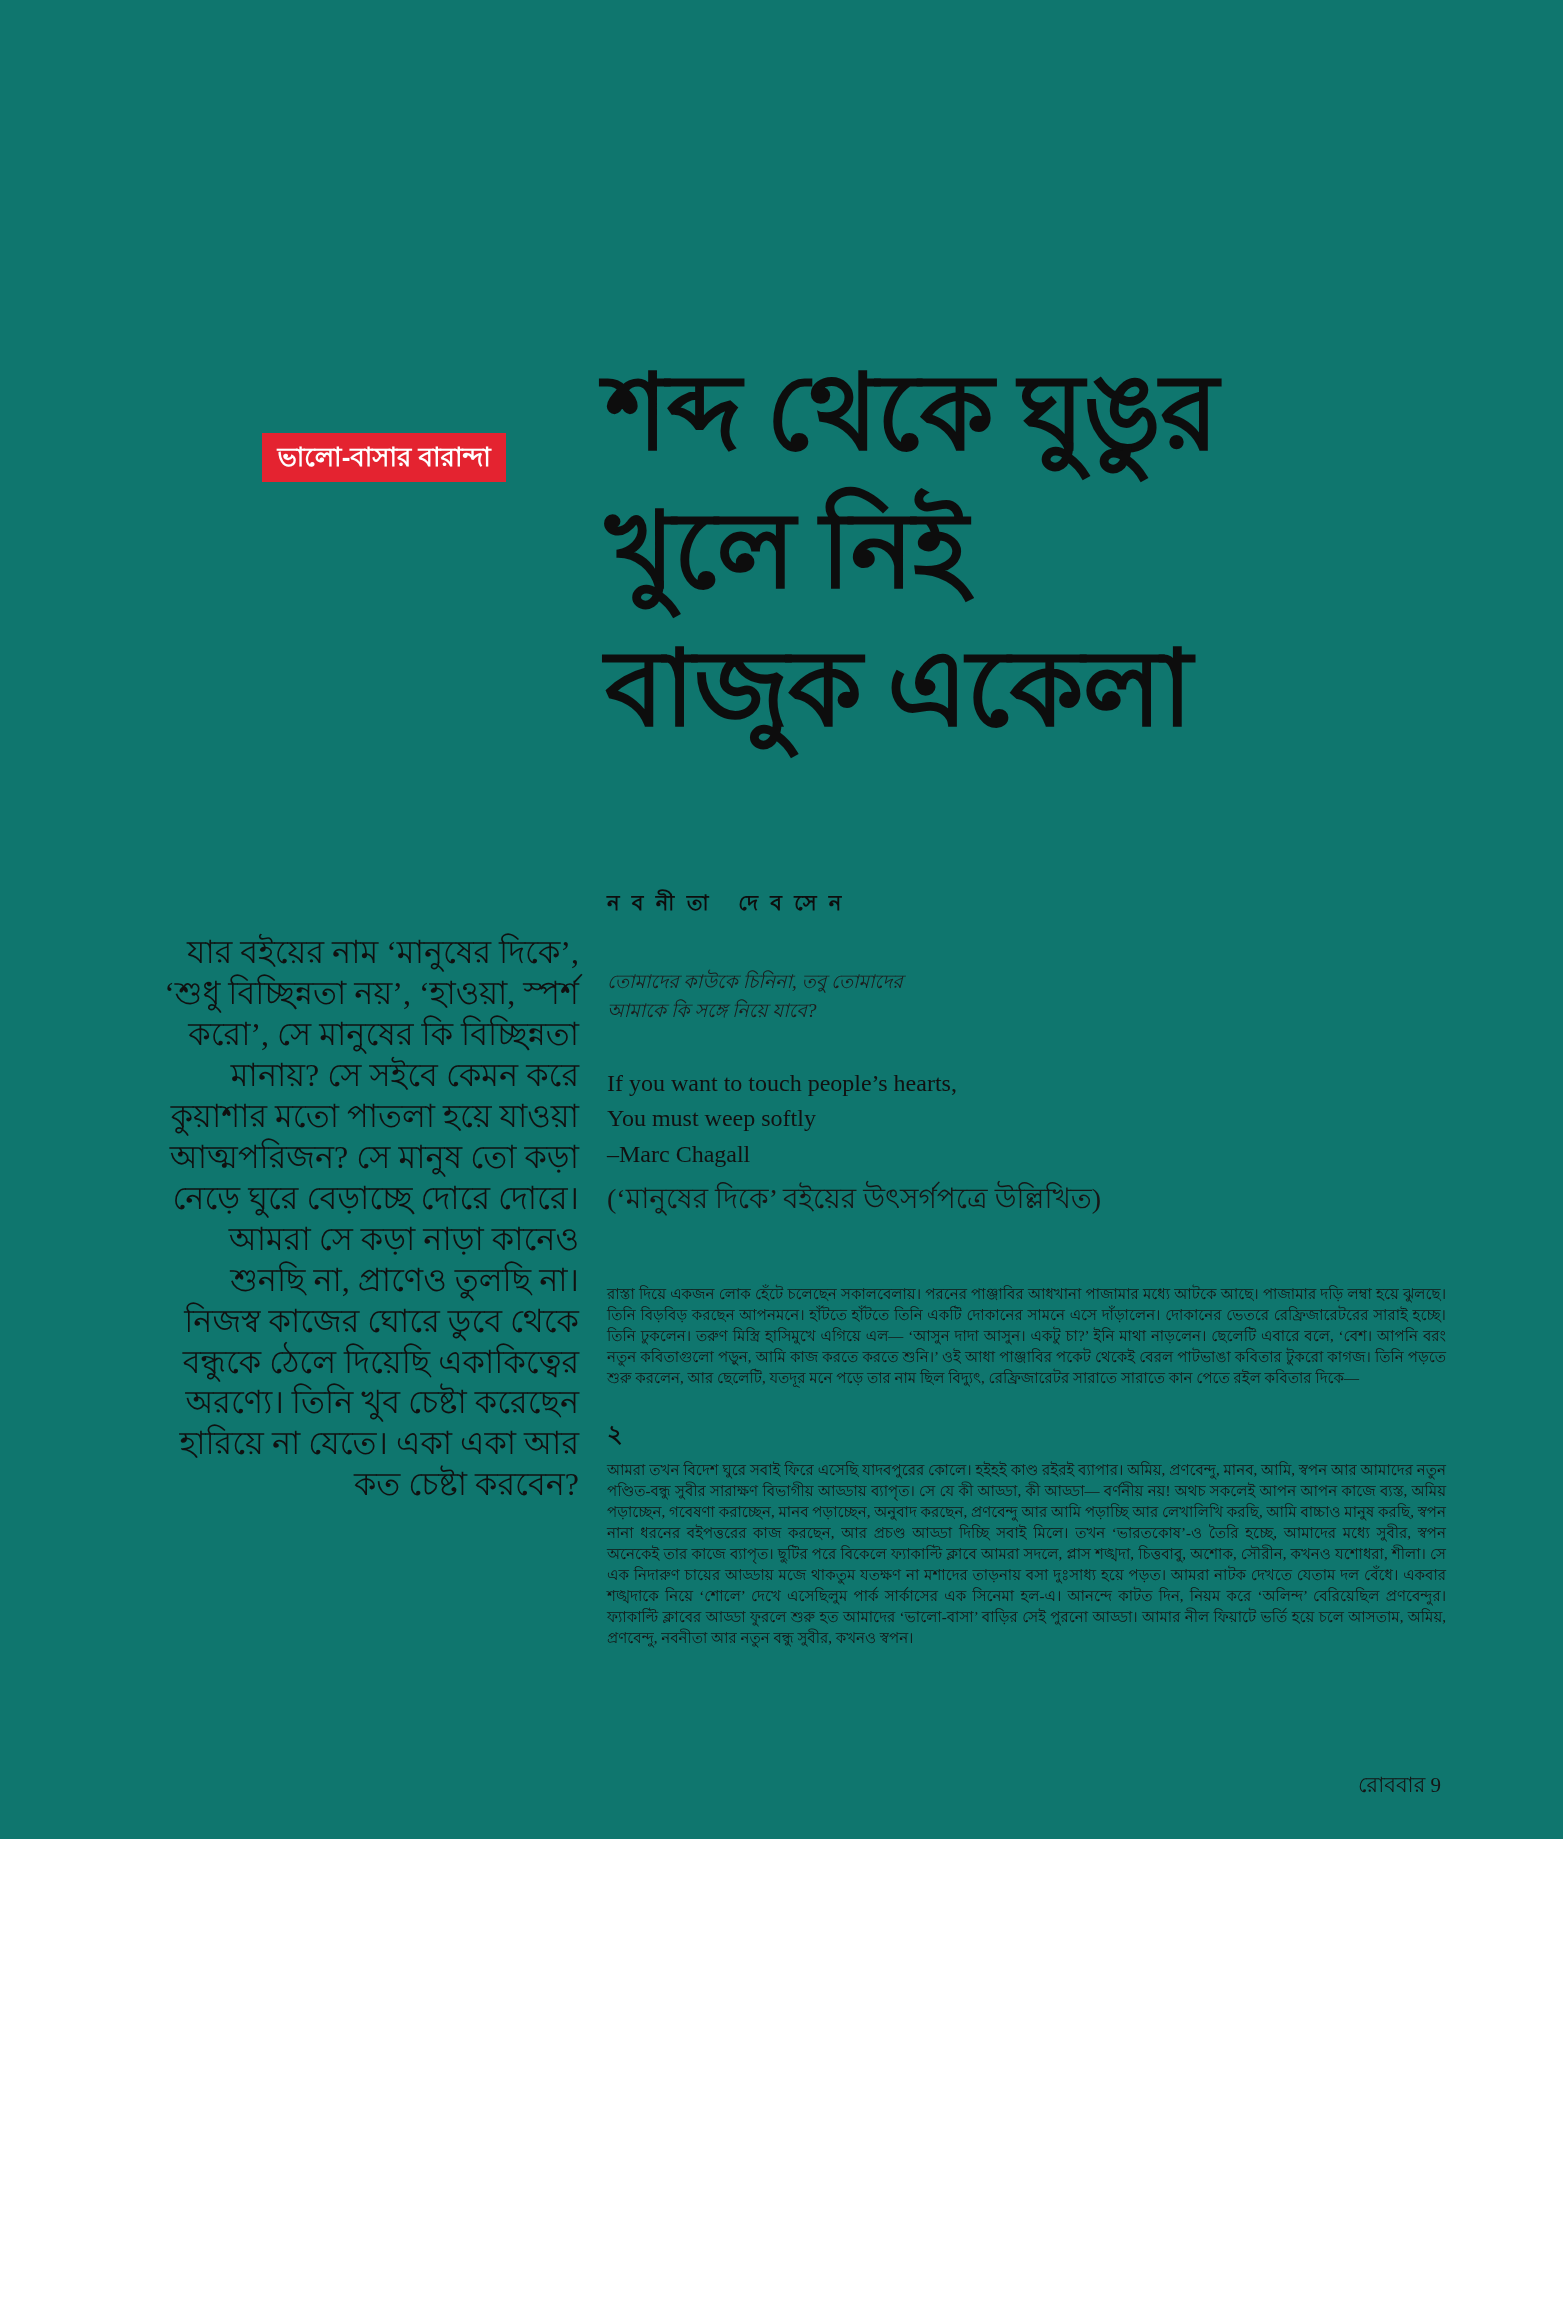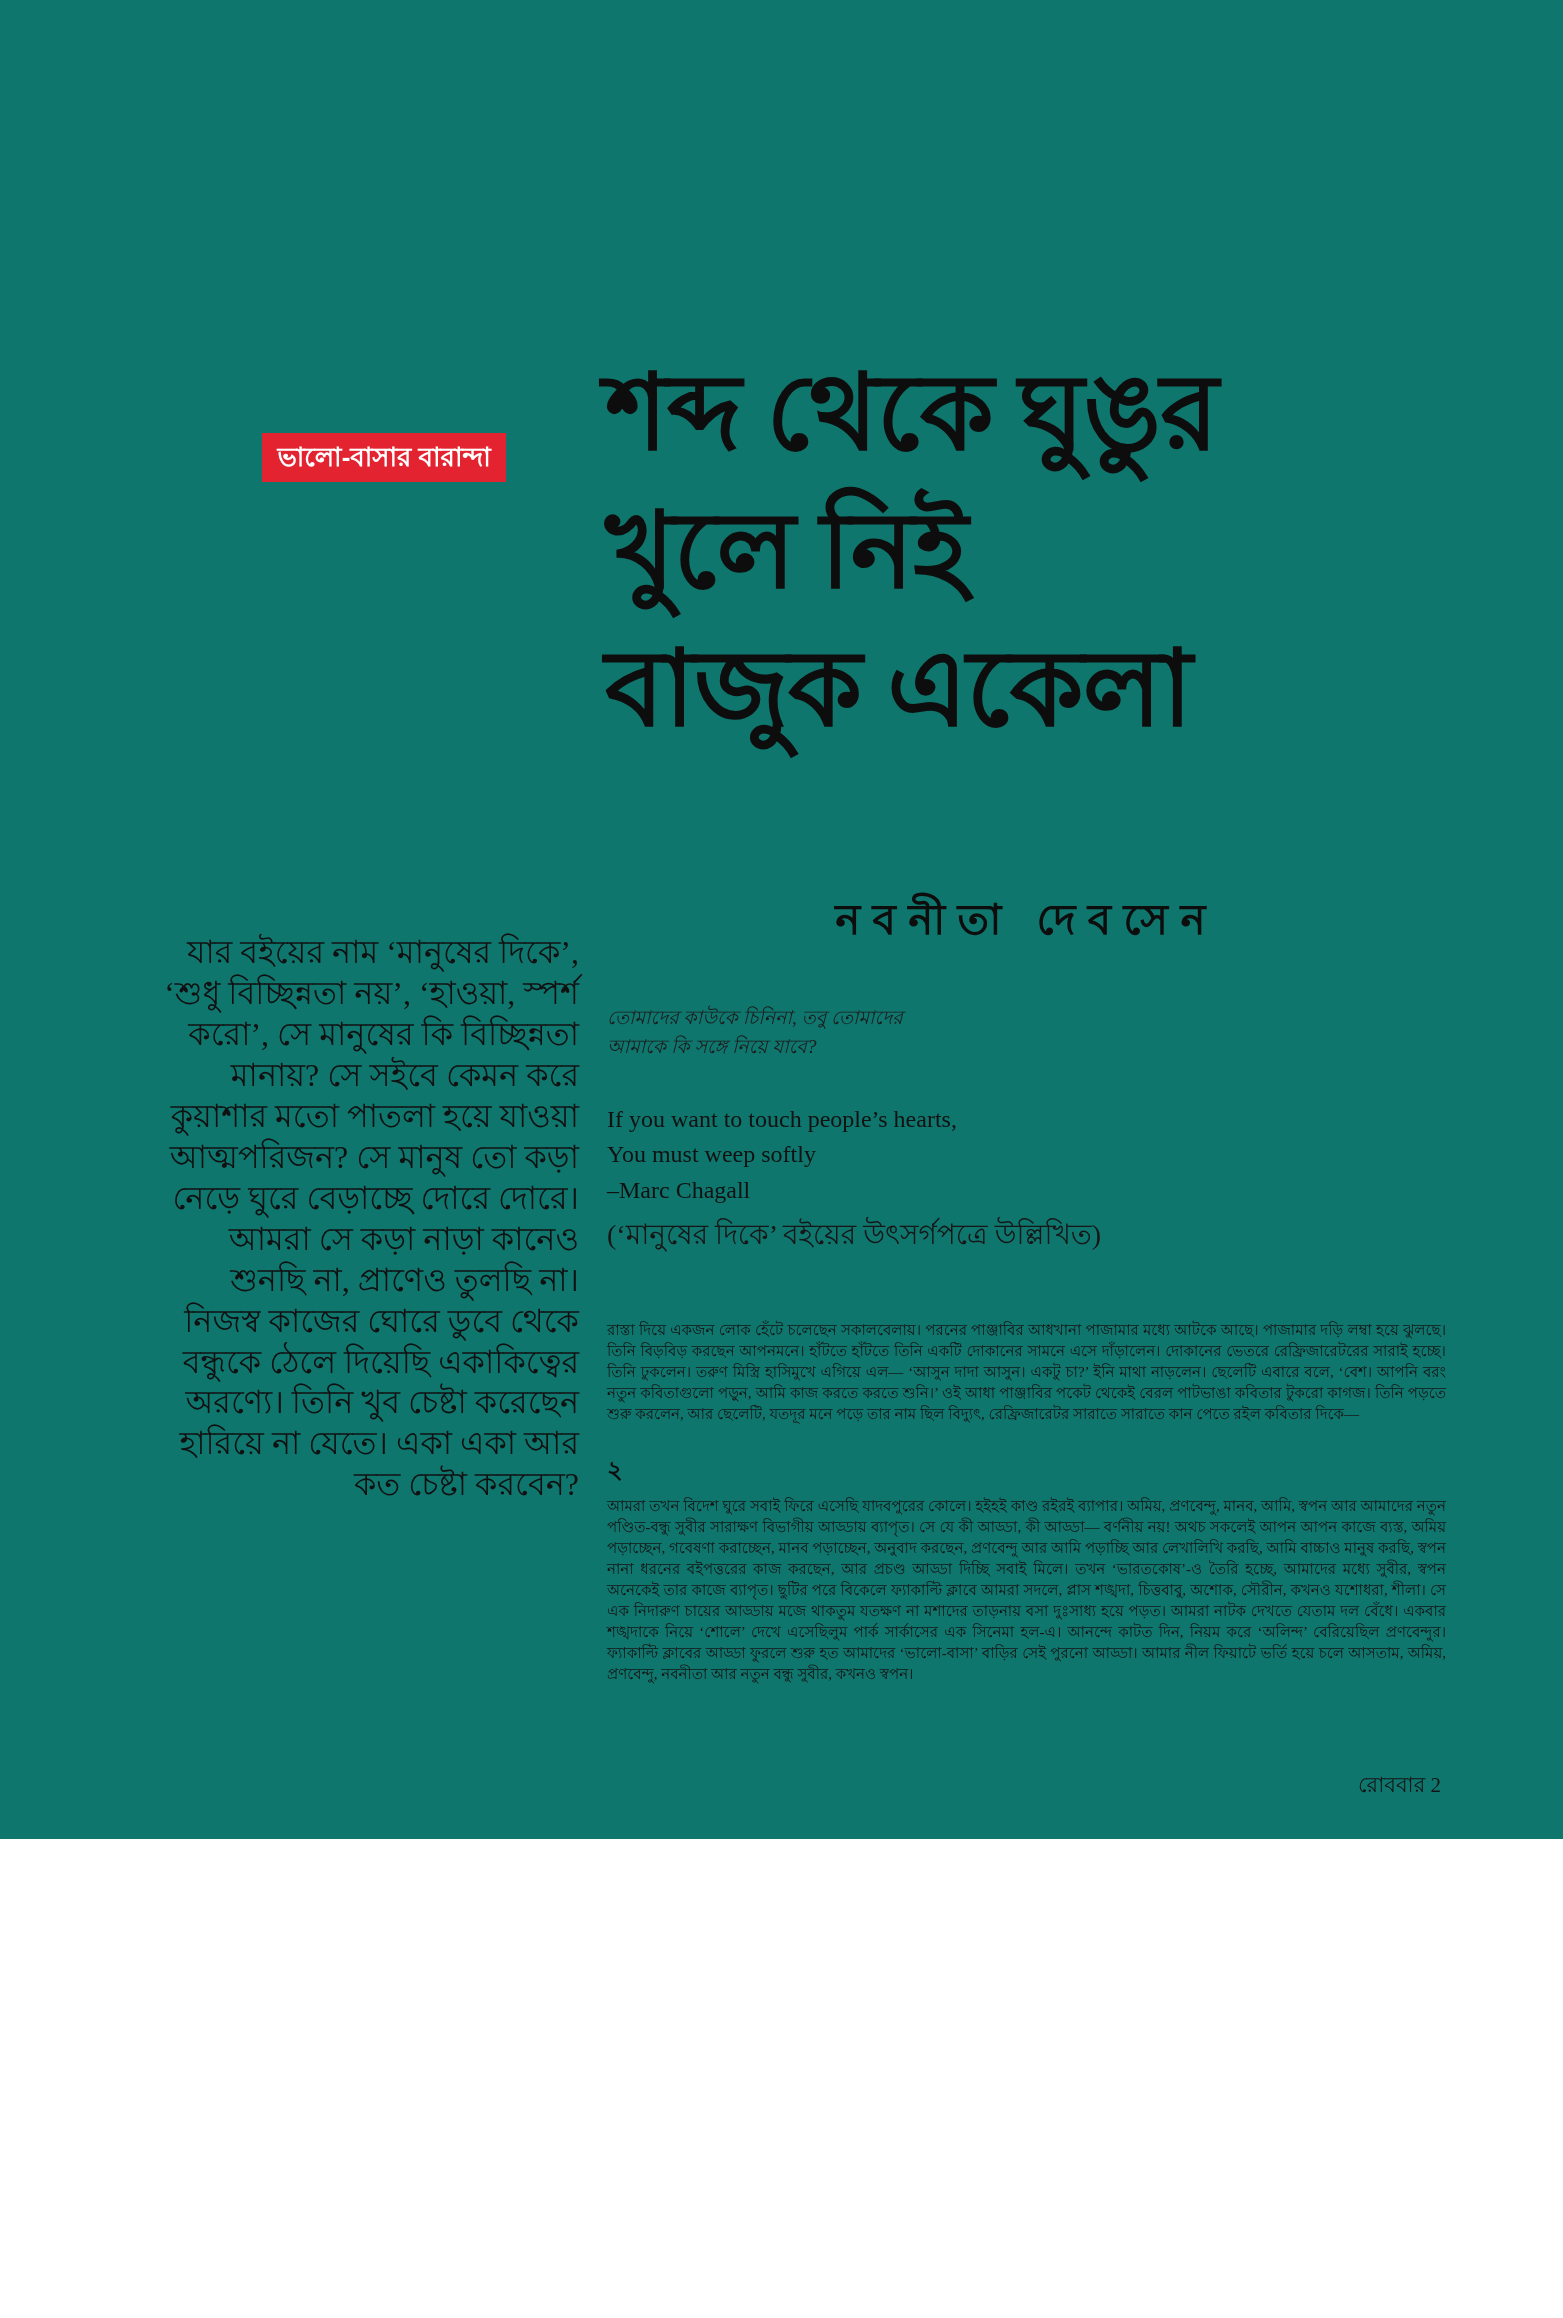--- a/index.html
+++ b/index.html
@@ -58,26 +58,25 @@
 
   
   .right-col {
     position: absolute;
     left: 607px;
     top: 887px;
     width: 839px;
   }
   .byline {
     font-weight: 700;
-    font-size: 42px;
+    font-size: 21px;
     letter-spacing: 12.3px;
     margin: 0 0 45px 0;
     color: #0d0d0d;
     white-space: nowrap;
-    text-align: center;
   }
   .poem {
     font-style: italic;
     font-size: 19px;
     line-height: 1.55;
     margin: 0 0 40px 0;
     color: #1c1c1c;
   }
   .poem .pl { display: block; }
   .english-quote {
@@ -148,16 +147,16 @@
     <div class="attribution">(‘মানুষের দিকে’ বইয়ের উৎসর্গপত্রে উল্লিখিত)</div>
 
     <p class="body-para">রাস্তা দিয়ে একজন লোক হেঁটে চলেছেন সকালবেলায়। পরনের পাঞ্জাবির আধখানা পাজামার মধ্যে আটকে আছে। পাজামার দড়ি লম্বা হয়ে ঝুলছে। তিনি বিড়বিড় করছেন আপনমনে। হাঁটতে হাঁটতে তিনি একটি দোকানের সামনে এসে দাঁড়ালেন। দোকানের ভেতরে রেফ্রিজারেটরের সারাই হচ্ছে। তিনি ঢুকলেন। তরুণ মিস্ত্রি হাসিমুখে এগিয়ে এল— ‘আসুন দাদা আসুন। একটু চা?’ ইনি মাথা নাড়লেন। ছেলেটি এবারে বলে, ‘বেশ। আপনি বরং নতুন কবিতাগুলো পড়ুন, আমি কাজ করতে করতে শুনি।’ ওই আধা পাঞ্জাবির পকেট থেকেই বেরল পাটভাঙা কবিতার টুকরো কাগজ। তিনি পড়তে শুরু করলেন, আর ছেলেটি, যতদূর মনে পড়ে তার নাম ছিল বিদ্যুৎ, রেফ্রিজারেটর সারাতে সারাতে কান পেতে রইল কবিতার দিকে—</p>
 
     <div class="section-number">২</div>
 
     <p class="body-para">আমরা তখন বিদেশ ঘুরে সবাই ফিরে এসেছি যাদবপুরের কোলে। হইহই কাণ্ড রইরই ব্যাপার। অমিয়, প্রণবেন্দু, মানব, আমি, স্বপন আর আমাদের নতুন পণ্ডিত-বন্ধু সুবীর সারাক্ষণ বিভাগীয় আড্ডায় ব্যাপৃত। সে যে কী আড্ডা, কী আড্ডা— বর্ণনীয় নয়! অথচ সকলেই আপন আপন কাজে ব্যস্ত, অমিয় পড়াচ্ছেন, গবেষণা করাচ্ছেন, মানব পড়াচ্ছেন, অনুবাদ করছেন, প্রণবেন্দু আর আমি পড়াচ্ছি আর লেখালিখি করছি, আমি বাচ্চাও মানুষ করছি, স্বপন নানা ধরনের বইপত্তরের কাজ করছেন, আর প্রচণ্ড আড্ডা দিচ্ছি সবাই মিলে। তখন ‘ভারতকোষ’-ও তৈরি হচ্ছে, আমাদের মধ্যে সুবীর, স্বপন অনেকেই তার কাজে ব্যাপৃত। ছুটির পরে বিকেলে ফ্যাকাল্টি ক্লাবে আমরা সদলে, প্লাস শঙ্খদা, চিত্তবাবু, অশোক, সৌরীন, কখনও যশোধরা, শীলা। সে এক নিদারুণ চায়ের আড্ডায় মজে থাকতুম যতক্ষণ না মশাদের তাড়নায় বসা দুঃসাধ্য হয়ে পড়ত। আমরা নাটক দেখতে যেতাম দল বেঁধে। একবার শঙ্খদাকে নিয়ে ‘শোলে’ দেখে এসেছিলুম পার্ক সার্কাসের এক সিনেমা হল-এ। আনন্দে কাটত দিন, নিয়ম করে ‘অলিন্দ’ বেরিয়েছিল প্রণবেন্দুর। ফ্যাকাল্টি ক্লাবের আড্ডা ফুরলে শুরু হত আমাদের ‘ভালো-বাসা’ বাড়ির সেই পুরনো আড্ডা। আমার নীল ফিয়াটে ভর্তি হয়ে চলে আসতাম, অমিয়, প্রণবেন্দু, নবনীতা আর নতুন বন্ধু সুবীর, কখনও স্বপন।</p>
 
   </div>
 
-  <div class="page-footer">রোববার 2</div>
+  <div class="page-footer">রোববার 9</div>
 
 </div>
 
 
 </body></html>

